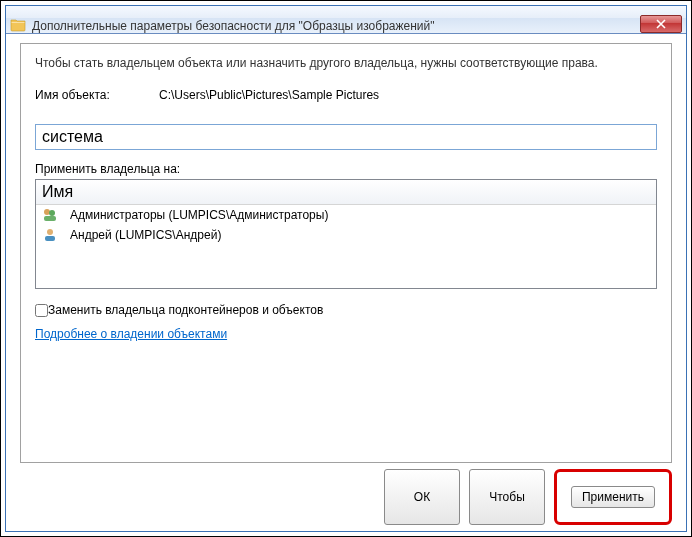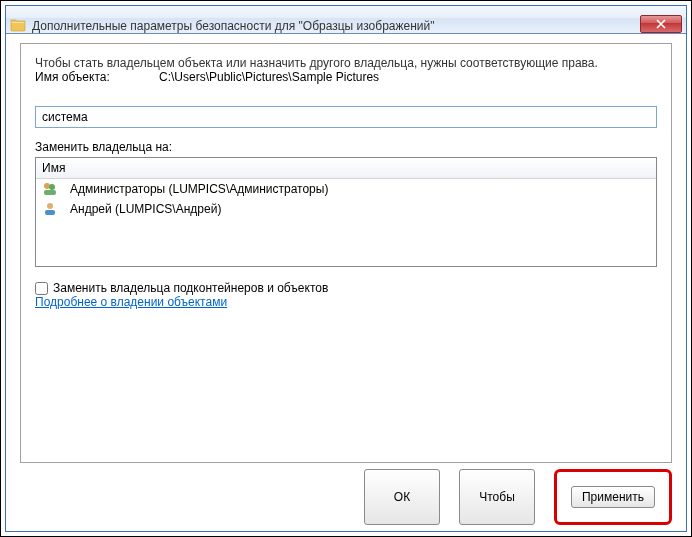--- a/index.html
+++ b/index.html
@@ -69,52 +69,53 @@
 .tab-content {
   border: 1px solid #a1a1a1;
   margin-top: -1px;
   padding: 12px 14px;
   height: 420px;
   position: relative;
   z-index: 1;
 }
 .desc {
   color: #333;
+  margin-bottom: 18px;
 }
 .row-label {
   display: flex;
   margin-bottom: 22px;
   gap: 32px;
 }
 .row-label .lbl {
   width: 92px;
 }
 .field-label {
   margin-bottom: 3px;
 }
 .text-field {
   width: 100%;
   border: 1px solid #7ba6d6;
   padding: 3px 6px;
   font-family: inherit;
-  font-size: 12px;
+  font-size: 16px;
   background: #fff;
 }
 .listview {
   width: 100%;
   height: 110px;
   border: 1px solid #828790;
   background: #fff;
   margin-top: 2px;
 }
 .list-header {
   background: linear-gradient(to bottom, #fff, #f0f3f7);
   border-bottom: 1px solid #d5d5d5;
   padding: 3px 6px;
-  font-size: 12px;
+  font-size: 16px;
 }
 .list-row {
   display: flex;
   align-items: center;
   padding: 2px 6px;
   gap: 12px;
 }
 .list-row .icon {
   width: 16px;
   height: 16px;
@@ -125,37 +126,36 @@
   background: linear-gradient(to bottom, #fff, #e6e6e6);
   border: 1px solid #8a8a8a;
   border-radius: 3px;
   font-family: inherit;
   font-size: 12px;
 }
 .checkbox-row {
   margin-top: 14px;
   display: flex;
   align-items: center;
-  gap: 5px;
 }
 .checkbox-row input {
   width: 13px;
   height: 13px;
 }
 .link {
   color: #0066cc;
   text-decoration: underline;
-  margin-top: 0;
+  margin-top: 10px;
   display: inline-block;
   cursor: pointer;
 }
 .button-row {
   display: flex;
   justify-content: flex-end;
-  gap: 19px;
+  gap: 9px;
   padding: 6px 14px;
 }
 .dlg-btn {
   min-width: 76px;
   padding: 3px 10px;
   background: linear-gradient(to bottom, #fff, #e6e6e6);
   border: 1px solid #8a8a8a;
   border-radius: 3px;
   font-family: inherit;
   font-size: 12px;
@@ -193,21 +193,21 @@
 
       <div class="row-label">
         <span class="lbl">Имя объекта:</span>
         <span>C:\Users\Public\Pictures\Sample Pictures</span>
       </div>
 
       <input class="text-field" type="text" readonly="" value="система" style="">
 
       <div class="spacer"></div>
 
-      <div class="field-label">Заменить владельца на:</div>
+      <div class="field-label">Применить владельца на:</div>
       <div class="listview">
         <div class="list-header">Имя</div>
         <div class="list-row">
           <span class="icon">
             <svg viewBox="0 0 16 16">
                 <circle cx="5" cy="5" r="3" fill="#d8a25a"></circle>
                 <circle cx="10" cy="6" r="3" fill="#5ca85c"></circle>
                 <rect x="2" y="9" width="12" height="5" rx="2" fill="#6ab06a"></rect>
               </svg>
           </span>

